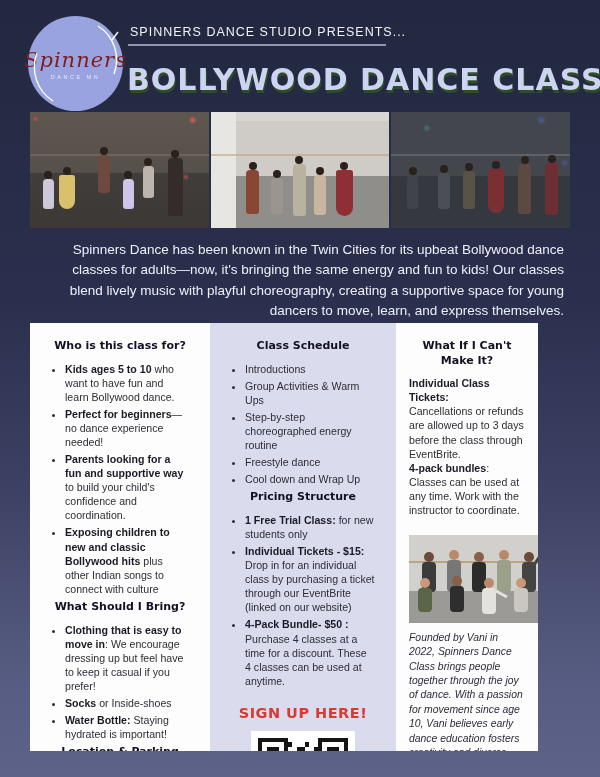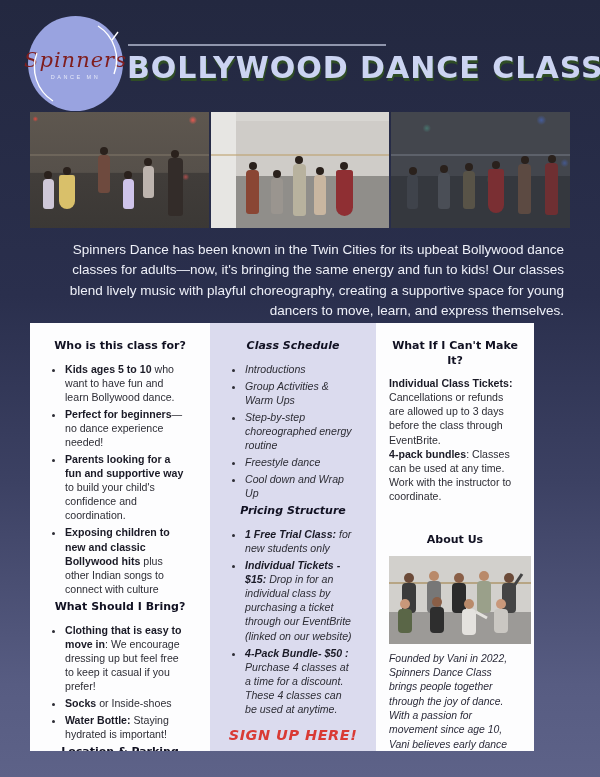--- a/index.html
+++ b/index.html
@@ -10,21 +10,21 @@
 
   
   .header { position:absolute; top:0; left:0; right:0; height:112px; }
   .logo { position:absolute; left:28px; top:16px; width:95px; height:95px; border-radius:50%;
           background:#99a3e0; display:flex; flex-direction:column; align-items:center; justify-content:center; }
   .logo svg { position:absolute; inset:0; }
   .logo-name { font-family:"DejaVu Serif", serif; font-style:italic; color:#7f1d1d; font-size:21px; letter-spacing:1px; }
   .logo-sub { color:#e6e9f8; font-size:5.5px; letter-spacing:2.5px; margin-top:2px; }
   .presents { position:absolute; left:130px; top:25px; color:#f2f3f8; font-size:12.5px; letter-spacing:1px; }
   .presents-line { position:absolute; left:128px; top:44px; width:258px; height:2px; background:#9096ad; }
-  .big-title { position:absolute; left:127px; top:50px; width:445px;
+  .big-title { position:absolute; left:127px; top:62px; width:445px;
                font-family:"DejaVu Sans", sans-serif; font-weight:800; font-size:30px; letter-spacing:1px;
                color:#ccd4f2; text-shadow:1px 3px 0 #2f4d26; white-space:nowrap; }
   .tagline { position:absolute; left:127px; top:87px; width:410px; text-align:right;
              font-family:"DejaVu Sans", sans-serif; font-weight:800; font-size:14px; letter-spacing:2.5px; color:#e9a93a;margin-top:47px; }
 
   
   .photos { position:absolute; left:30px; top:112px; width:540px; height:116px; display:flex; gap:2px; }
   .photo { position:relative; flex:1; overflow:hidden; }
   .ph1 { background-image:
           radial-gradient(circle 6px at 91% 7%, rgba(255,90,80,.85), rgba(255,90,80,0) 70%),
@@ -49,29 +49,29 @@
   .skirt { border-radius:3px 3px 10px 10px; }
 
   
   .intro { position:absolute; left:36px; top:240px; width:528px; text-align:right;
            color:#eef0f8; font-size:13.5px; line-height:1.5; }
 
   
   .columns { position:absolute; left:30px; top:323px; width:540px; height:428px; display:flex; }
   .panel { height:428px; padding:13px 13px 10px; overflow:hidden; font-size:10.6px; line-height:1.33; color:#2d2d35; }
   .panel-left  { width:180px; background:#fdfdfe; }
-  .panel-mid   { width:166px; background:#dbdbee;font-style:italic; }
-  .panel-right { width:158px; background:#fdfdfe; }
+  .panel-mid   { width:186px; background:#dbdbee; }
+  .panel-right { width:142px; background:#fdfdfe; }
   .panel h3 { text-align:center; color:#111122; font-size:11px; font-weight:800;
               font-family:"DejaVu Sans", sans-serif; margin:3px 0 8px; letter-spacing:0; }
   .panel ul { list-style:disc; padding-left:14px; margin:0 8px 4px; }
   .panel li { margin-bottom:3px; }
   .panel b { color:#1a1a26; }
   .signup { text-align:center; color:#d93a34; font-weight:800; font-size:14.5px;
-            font-family:"DejaVu Sans", sans-serif; letter-spacing:.5px; margin:10px 0 8px; }
+            font-family:"DejaVu Sans", sans-serif; letter-spacing:.5px; margin:16px 0 8px; }
   .qr-wrap { width:104px; margin:0 auto; background:#ffffff; padding:7px; }
   .qr-wrap svg { display:block; }
   .cant p { margin-bottom:4px; }
   .gap { height:12px; }
   .about-photo { width:142px; height:88px; margin:2px auto 8px; }
   .founder { font-style:italic; color:#2b2b3a; font-size:10.4px; line-height:1.38; margin-top:2px; }
 </style>
 </head>
 <body>
 
@@ -80,20 +80,21 @@
   <div class="header">
     <div class="logo">
       <svg viewBox="0 0 95 95">
         <path d="M 70 10 A 40 40 0 0 1 86 58" fill="none" stroke="#ffffff" stroke-width="1.4"></path>
         <path d="M 25 85 A 40 40 0 0 1 9 37" fill="none" stroke="#ffffff" stroke-width="1.4"></path>
         <path d="M 84 24 L 90 16" fill="none" stroke="#ffffff" stroke-width="1.4"></path>
       </svg>
       <div class="logo-name">Spinners</div>
       <div class="logo-sub">DANCE MN</div>
     </div>
+    <div class="presents">SPINNERS DANCE STUDIO PRESENTS...</div>
     <div class="presents-line"></div>
     <div class="big-title">BOLLYWOOD DANCE CLASS</div>
     <div class="tagline">FOR KIDS!</div>
   </div>
 
   <div class="photos">
     <div class="photo ph1">
       <div class="barre"></div>
       <span class="fig" style="left:7%;width:11px;height:30px;background:#cfc8d8;"></span>
       <span class="fig skirt" style="left:16%;width:16px;height:34px;background:#d9c06a;"></span>
@@ -128,21 +129,21 @@
     <div class="panel panel-left">
       <h3>Who is this class for?</h3>
       <ul>
         <li><b>Kids ages 5 to 10</b><span> who want to have fun and learn Bollywood dance.</span></li>
         <li><b>Perfect for beginners</b><span>—no dance experience needed!</span></li>
         <li><b>Parents looking for a fun and supportive way</b><span> to build your child's confidence and coordination.</span></li>
         <li><b>Exposing children to new and classic Bollywood hits</b><span> plus other Indian songs to connect with culture</span></li>
       </ul>
       <h3>What Should I Bring?</h3>
       <ul>
-        <li><b>Clothing that is easy to move in</b><span>: We encourage dressing up but feel free to keep it casual if you prefer!</span></li>
+        <li><b>Clothing that is easy to move in</b><span>: We encourage dressing up but feel have to keep it casual if you prefer!</span></li>
         <li><b>Socks</b><span> or Inside-shoes</span></li>
         <li><b>Water Bottle:</b><span> Staying hydrated is important!</span></li>
       </ul>
       <h3>Location &amp; Parking</h3>
 
     </div>
 
     <div class="panel panel-mid">
       <h3>Class Schedule</h3>
       <ul>
@@ -401,21 +402,20 @@
           </svg>
       </div>
     </div>
 
     <div class="panel panel-right cant">
       <h3>What If I Can't Make It?</h3>
       <p><b>Individual Class Tickets:</b><br>
         <span>Cancellations or refunds are allowed up to 3 days before the class through EventBrite.</span><br>
         <b>4-pack bundles</b><span>: Classes can be used at any time. Work with the instructor to coordinate.</span></p>
       <div class="gap"></div>
-      <h3 style="margin-top:14px;">About Us</h3>
       <div class="about-photo">
         <svg width="142" height="88" viewBox="0 0 142 88">
           <rect x="0" y="0" width="142" height="56" fill="#d2d0cc"></rect>
           <rect x="0" y="56" width="142" height="32" fill="#9c9a97"></rect>
           <rect x="0" y="26" width="142" height="2" fill="#b7a584"></rect>
 
           <circle cx="20" cy="22" r="5" fill="#6b4a38"></circle>
             <rect x="13" y="27" width="14" height="30" rx="4" fill="#3b3b3b"></rect>
           <circle cx="45" cy="20" r="5" fill="#b98a6a"></circle>
             <rect x="38" y="25" width="14" height="32" rx="4" fill="#777777"></rect>

